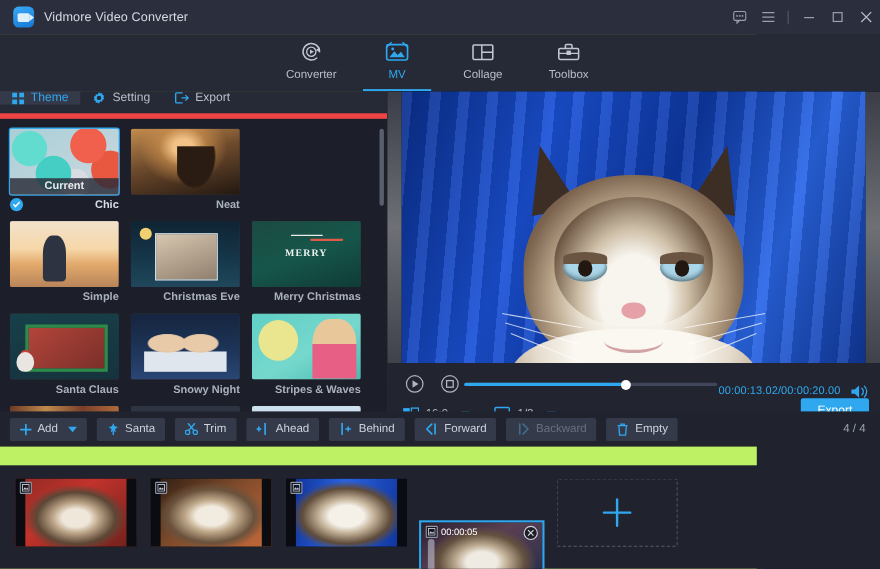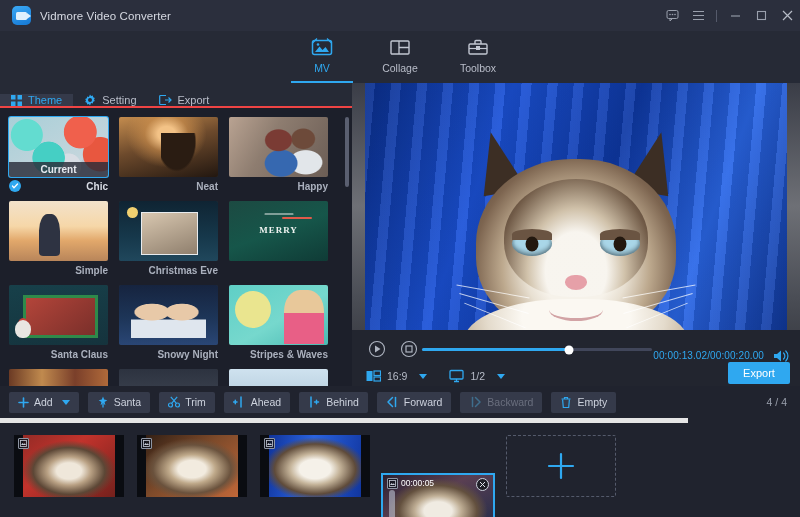--- a/index.html
+++ b/index.html
@@ -3,21 +3,21 @@
 <meta charset="utf-8">
 <style>
   * { box-sizing: border-box; margin: 0; padding: 0; }
   html, body {
     width: 800px; height: 517px;
     background: #20232e;
     font-family: "Liberation Sans", sans-serif;
     overflow: hidden;
     color: #c9ccd6;
   }
-  #app { position: relative; width: 688px; height: 517px; background: #e5e5e5; }
+  #app { position: relative; width: 688px; height: 517px; background: #bef264; }
 
   
   .titlebar {
     position: absolute; top: 0; left: 0; width: 800px; height: 31px;
     background: #2b2f3d; display: flex; align-items: center;
   }
   .logo {
     width: 19px; height: 19px; margin-left: 12px; border-radius: 5px;
     background: linear-gradient(160deg,#3ba9f5,#1578d4);
     display: flex; align-items: center; justify-content: center;
@@ -59,22 +59,22 @@
     content: ""; position: absolute; bottom: 0; left: 8px; right: 8px;
     height: 2px; background: #2fa8f0;
   }
 
   
   .leftpanel {
     position: absolute; top: 83px; left: 0; width: 352px; height: 308px;
     background: #1c1f2a;
   }
   .subtabs {
-    height: 25px; background: #262a36; display: flex; align-items: flex-end;
-    border-bottom: 2px solid #ef4444;
+    height: 25px; background: #262a36; display: flex; align-items: flex-start;
+    border-bottom: 5px solid #ef4444;
   }
   .subtab {
     display: flex; align-items: center; padding: 0 11px; gap: 6px;
     font-size: 11px; color: #b9bdc9; cursor: pointer;
   }
   .subtab.active { background: #353a4a; color: #2fa8f0; }
   .subtab svg { display:block; }
 
   .themegrid {
     position: relative; height: 283px; overflow: hidden;
@@ -244,21 +244,21 @@
   .caret { width:0;height:0;border-left:4px solid transparent;border-right:4px solid transparent;
            border-top:5px solid #2fa8f0; margin-left:6px; }
   .export-btn {
     position:absolute; right:10px; top:-2px; width:62px; height:22px;
     background:#2fa8f0; color:#fff; font-size:11px; border-radius:2px;
     display:flex; align-items:center; justify-content:center; cursor:pointer;
   }
 
   
   .toolbar {
-    position:absolute; top:386px; left:0; width:800px; height:32px;
+    position:absolute; top:374px; left:0; width:800px; height:32px;
     background:#20232e; display:flex; align-items:center;
   }
   .tbtn {
     height:21px; background:#353a4a; border-radius:2px; margin-left:9px;
     display:flex; align-items:center; gap:5px; padding:0 9px;
     font-size:10.5px; color:#cdd2dd; cursor:pointer;
   }
   .tbtn.disabled { color:#6a6f7e; cursor:default; }
   .tbtn svg { display:block; }
   .counter { position:absolute; right:13px; font-size:10.5px; color:#9aa0ad; }
@@ -350,20 +350,31 @@
       </div>
       <div class="wc">
         <svg width="13" height="13" viewBox="0 0 13 13">
             <path d="M2 2 L11 11 M11 2 L2 11" stroke="#b6bbc6" stroke-width="1.2"></path>
           </svg>
       </div>
     </div>
   </div>
 
   <div class="navbar">
+    <div class="navtab">
+      <div class="nt-icon">
+        <svg width="22" height="22" viewBox="0 0 22 22">
+          <path d="M18.5 11a7.5 7.5 0 1 0-2.6 5.7" fill="none" stroke="#c2c7d2" stroke-width="1.4" stroke-linecap="round"></path>
+          <path d="M18.9 7.2 L18.6 11.3 L15 9.4 Z" fill="#c2c7d2"></path>
+          <circle cx="11" cy="11" r="4.2" fill="none" stroke="#c2c7d2" stroke-width="1.2"></circle>
+          <path d="M9.8 8.9 L13.4 11 L9.8 13.1 Z" fill="#c2c7d2"></path>
+        </svg>
+      </div>
+      <div class="nt-label">Converter</div>
+    </div>
     <div class="navtab active">
       <div class="nt-icon">
         <svg width="24" height="22" viewBox="0 0 24 22">
           <rect x="2.5" y="4.5" width="19" height="14" rx="2" fill="none" stroke="#2fa8f0" stroke-width="1.5"></rect>
           <path d="M2.5 7 L7 2.5 M21.5 7 L17 2.5" stroke="#2fa8f0" stroke-width="1.3" fill="none"></path>
           <path d="M5 16 L9.5 10.5 L12.5 14 L15.5 11 L19 16 Z" fill="#2fa8f0"></path>
           <circle cx="8" cy="8.5" r="1.3" fill="#2fa8f0"></circle>
         </svg>
       </div>
       <div class="nt-label">MV</div>
@@ -435,28 +446,20 @@
           </div>
         </div>
         <div class="tcell">
           <div class="tthumb">
               <div class="art art-neat"></div>
             </div>
           <div class="tlabelrow">
               <span class="tlabel">Neat</span>
             </div>
         </div>
-        <div class="tcell">
-          <div class="tthumb">
-              <div class="art art-happy"></div>
-            </div>
-          <div class="tlabelrow">
-              <span class="tlabel">Happy</span>
-            </div>
-        </div>
       </div>
 
       <div class="trow">
         <div class="tcell">
           <div class="tthumb">
               <div class="art art-simple"></div>
             </div>
           <div class="tlabelrow">
               <span class="tlabel">Simple</span>
             </div>
@@ -465,20 +468,23 @@
           <div class="tthumb">
               <div class="art art-xmaseve"></div>
             </div>
           <div class="tlabelrow">
               <span class="tlabel">Christmas Eve</span>
             </div>
         </div>
         <div class="tcell">
           <div class="tthumb">
               <div class="art art-merryx"></div>
+            </div>
+          <div class="tlabelrow">
+              <span class="tlabel">Merry Christmas</span>
             </div>
         </div>
       </div>
 
       <div class="trow">
         <div class="tcell">
           <div class="tthumb">
               <div class="art art-santa"></div>
             </div>
           <div class="tlabelrow">

